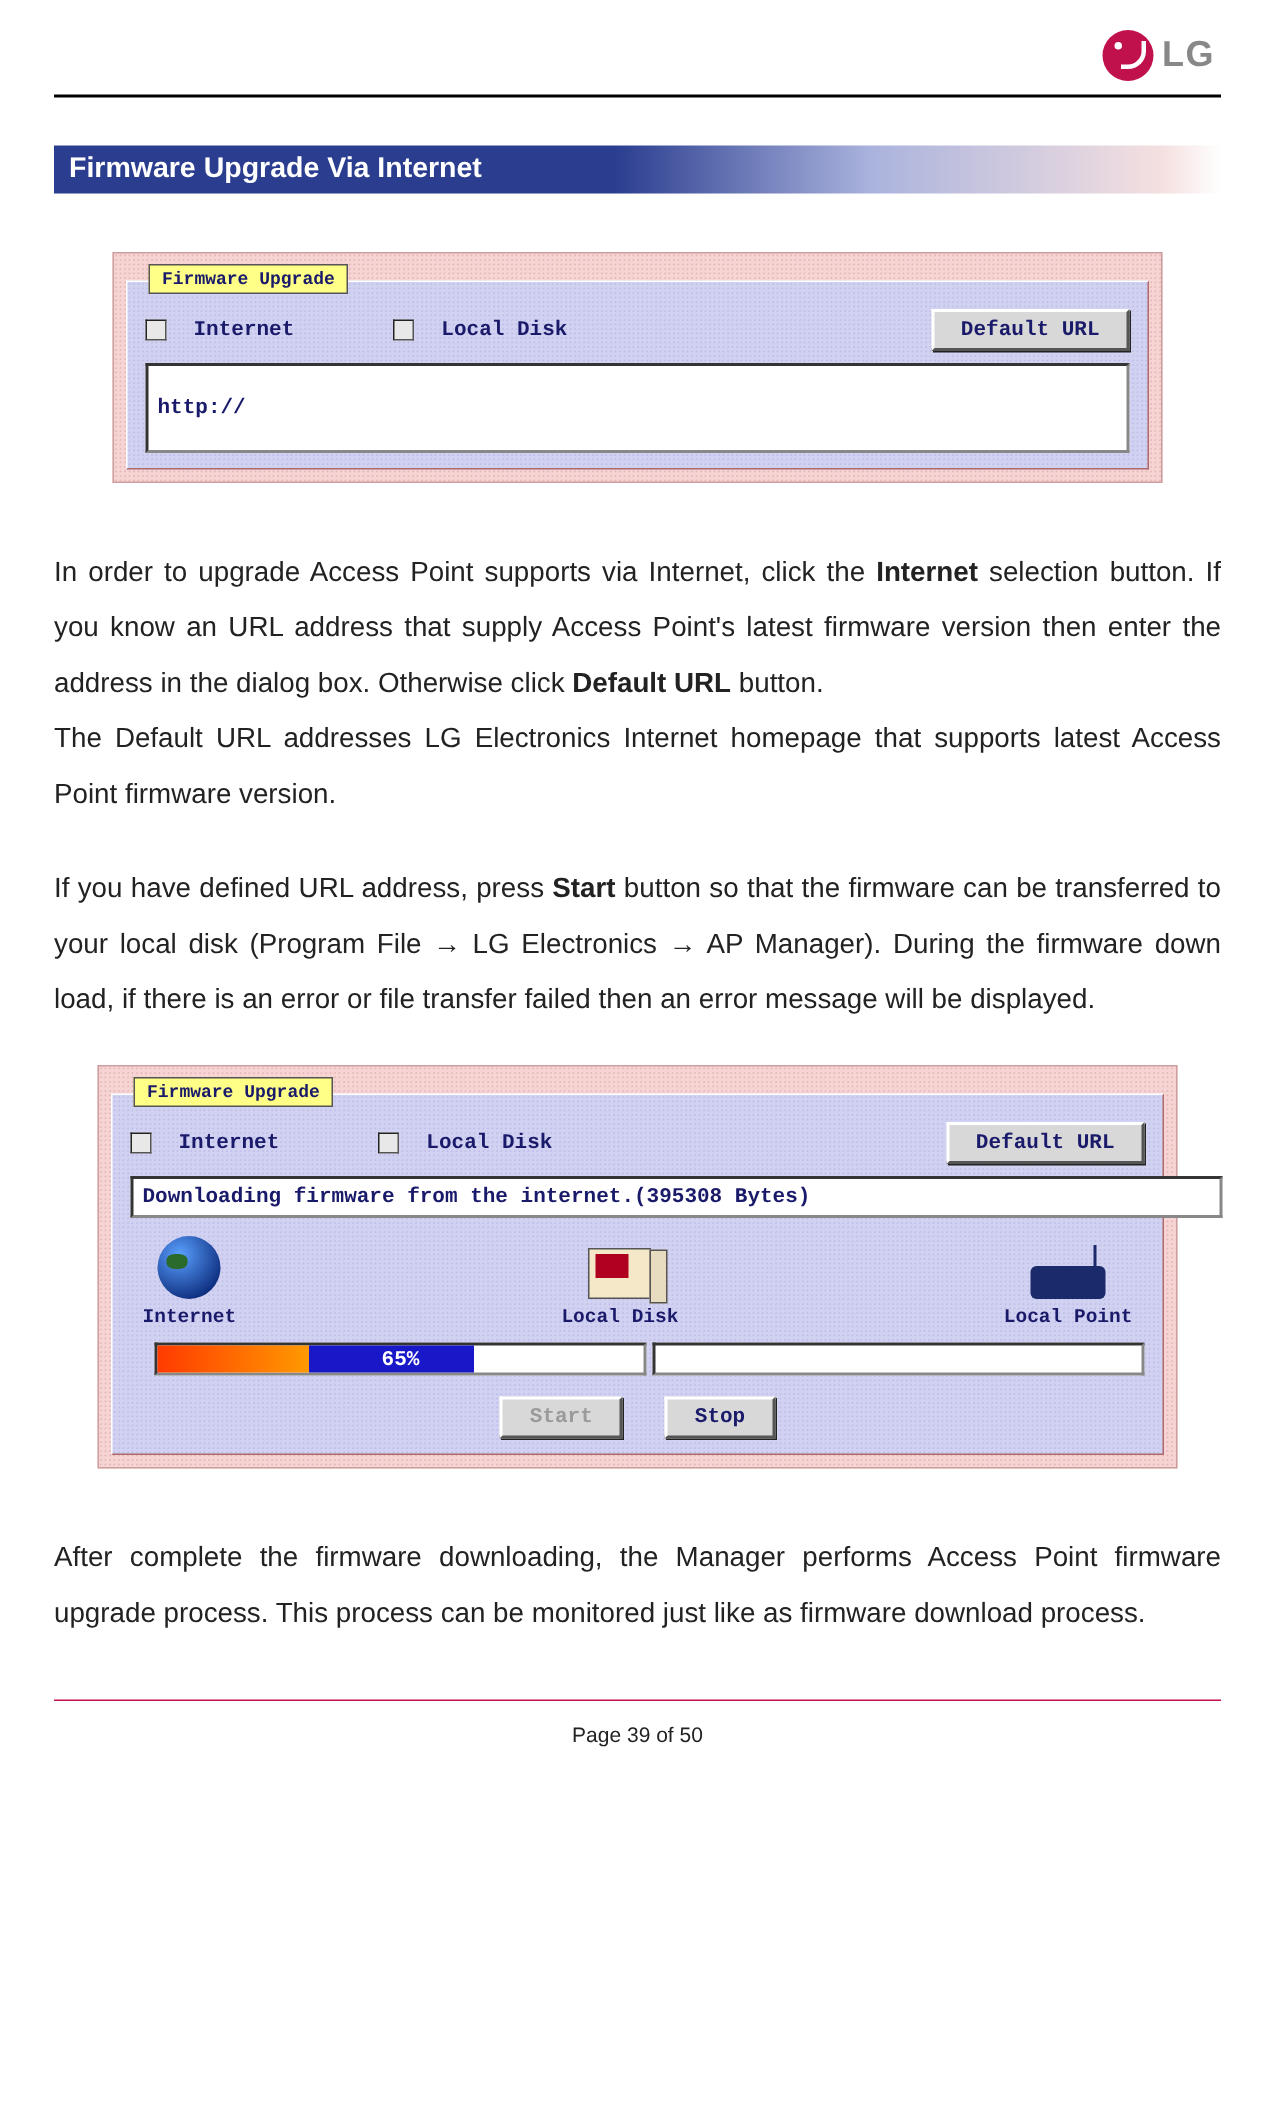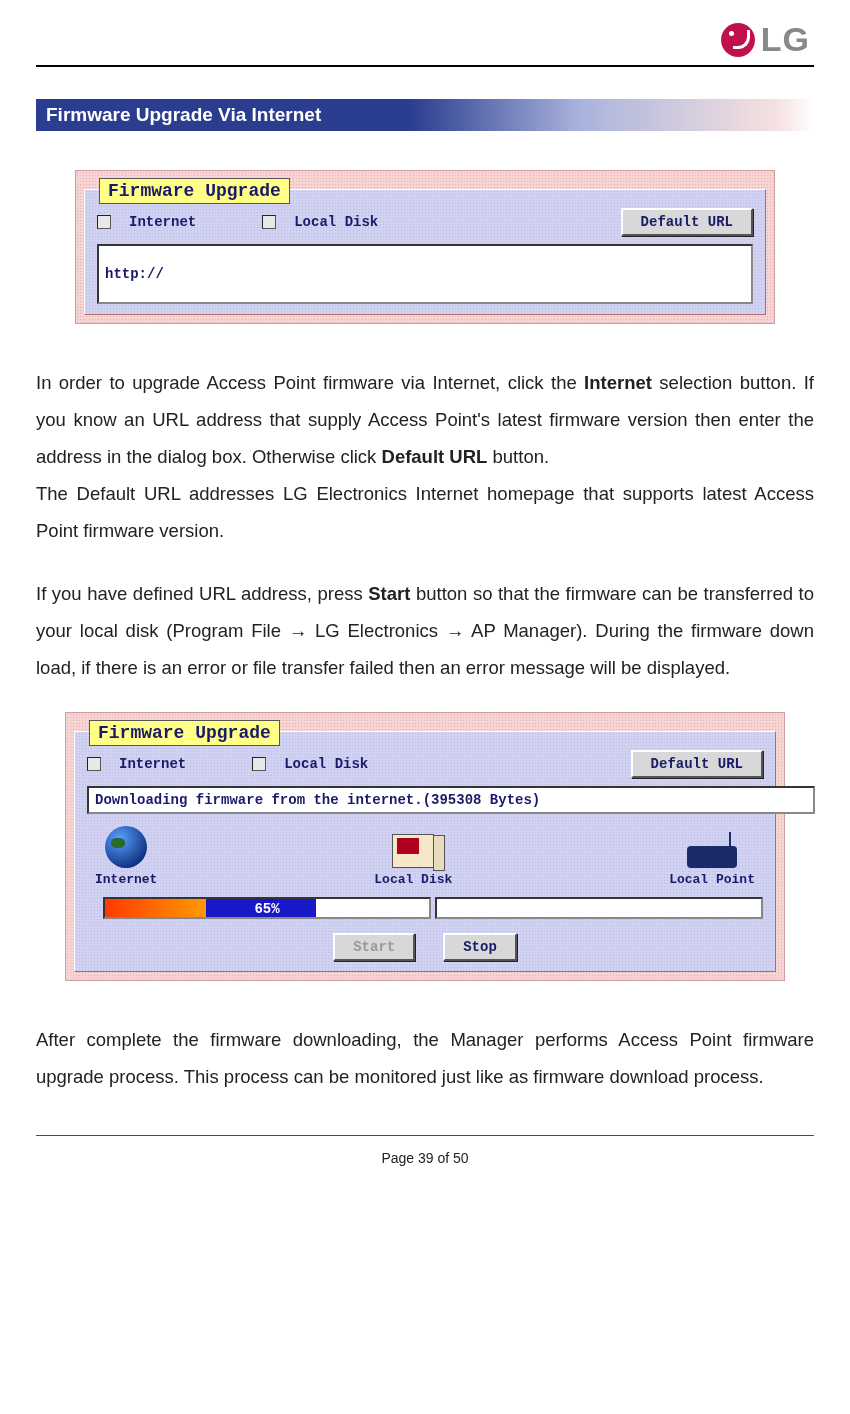--- a/index.html
+++ b/index.html
@@ -38,21 +38,21 @@
   .logo-circle::after {
     content: "";
     position: absolute;
     width: 14px; height: 16px;
     border: 3px solid #fff;
     border-left: none; border-top: none;
     border-radius: 0 0 12px 0;
     top: 7px; left: 12px;
   }
   .logo-text {
-    font-size: 34px; font-weight: bold; color: #888; letter-spacing: 1px;
+    font-size: 24px; font-weight: bold; color: #888; letter-spacing: 1px;
   }
   .top-rule {
     border: none; border-top: 2.5px solid #000; margin: 4px 0 32px 0;
   }
   .section-bar {
     background: linear-gradient(to right, #2a3d8f 0%, #2a3d8f 48%, #aab3dd 70%, #f5e0e0 95%, #fff 100%);
     color: #fff;
     font-weight: bold;
     font-size: 19px;
     padding: 5px 10px;
@@ -84,21 +84,21 @@
     margin-top: 10px;
   }
   .group-title {
     position: absolute;
     top: -12px; left: 14px;
     background: #ffff88;
     border: 1px solid #555;
     padding: 2px 8px;
     font-family: "Courier New", monospace;
     font-weight: bold;
-    font-size: 18px;
+    font-size: 12px;
     color: #1a1a6a;
   }
   .row {
     display: flex; align-items: center; gap: 18px;
     font-family: "Courier New", monospace; font-weight: bold; font-size: 14px;
     color: #1a1a6a;
   }
   .chk {
     width: 14px; height: 14px; background: #e8e8e8;
     border: 1px solid #555; border-top-color:#222; border-left-color:#222;
@@ -193,21 +193,21 @@
         <span class="chk"></span>
         <span>Local Disk</span>
         <span class="spacer"></span>
         <span class="btn3d">Default URL</span>
       </div>
       <div class="textfield">http://</div>
     </div>
   </div>
 
   <p class="body-text">
-    <span>In order to upgrade Access Point firmware via Internet, click the </span><b>Internet</b><span> selection button. If you know an URL address that supply Access Point's latest firmware version then enter the address in the dialog box. Otherwise click </span><b>Default URL</b><span> button.</span>
+    <span>In order to upgrade Access Point supports via Internet, click the </span><b>Internet</b><span> selection button. If you know an URL address that supply Access Point's latest firmware version then enter the address in the dialog box. Otherwise click </span><b>Default URL</b><span> button.</span>
     <br>
     <span>The Default URL addresses LG Electronics Internet homepage that supports latest Access Point firmware version.</span>
   </p>
 
   <p class="body-text">
     <span>If you have defined URL address, press </span><b>Start</b><span> button so that the firmware can be transferred to your local disk (Program File → LG Electronics → AP Manager). During the firmware down load, if there is an error or file transfer failed then an error message will be displayed.</span>
   </p>
 
   <div class="screenshot dither" style="width:720px">
     <div class="group">

